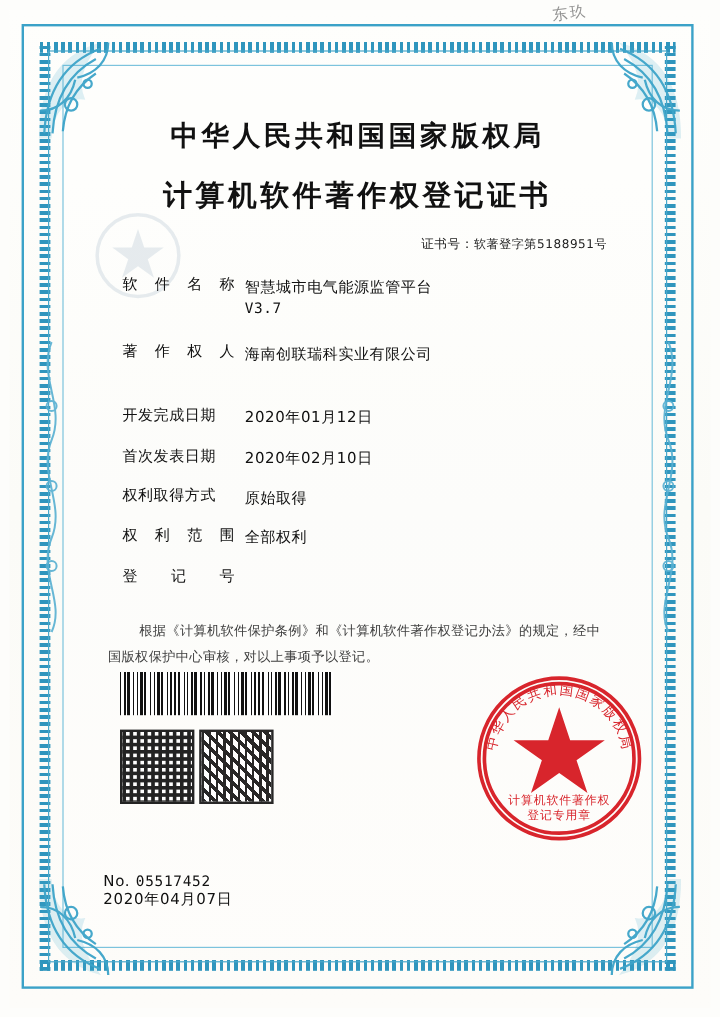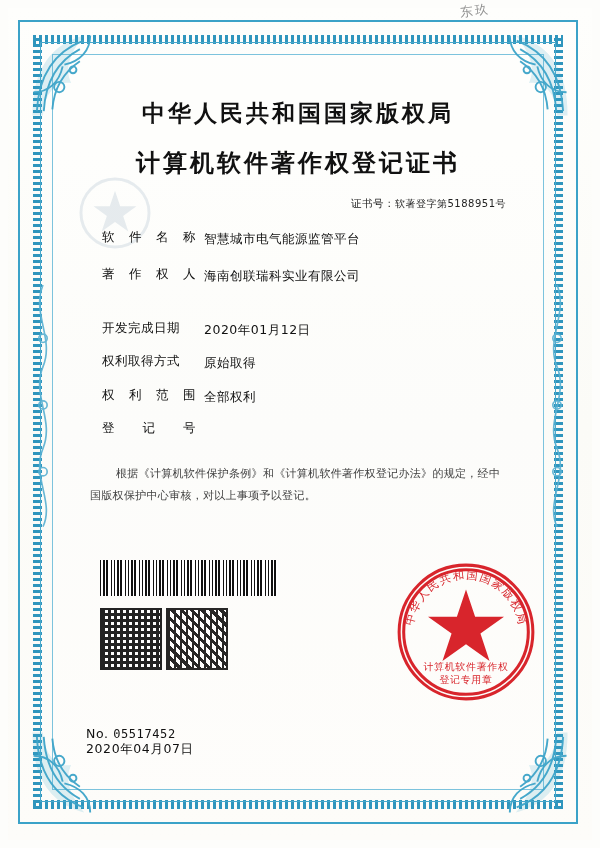--- a/index.html
+++ b/index.html
@@ -356,40 +356,45 @@
 
       <div class="row">
         <div class="lab sp">
             <span>软</span>
             <span>件</span>
             <span>名</span>
             <span>称</span>
           </div>
         <div class="val">
           <span>智慧城市电气能源监管平台</span>
+          <span class="v2">V3.7</span>
         </div>
       </div>
 
       <div class="row" style="margin-top:18px;">
         <div class="lab sp">
             <span>著</span>
             <span>作</span>
             <span>权</span>
             <span>人</span>
           </div>
         <div class="val">海南创联瑞科实业有限公司</div>
       </div>
 
       <div class="gap-lg"></div>
 
       <div class="row">
         <div class="lab">开发完成日期</div>
         <div class="val">2020年01月12日</div>
       </div>
 
+      <div class="row" style="margin-top:14px;">
+        <div class="lab">首次发表日期</div>
+        <div class="val">2020年02月10日</div>
+      </div>
 
       <div class="row" style="margin-top:14px;">
         <div class="lab">权利取得方式</div>
         <div class="val">原始取得</div>
       </div>
 
       <div class="row" style="margin-top:14px;">
         <div class="lab sp">
             <span>权</span>
             <span>利</span>

